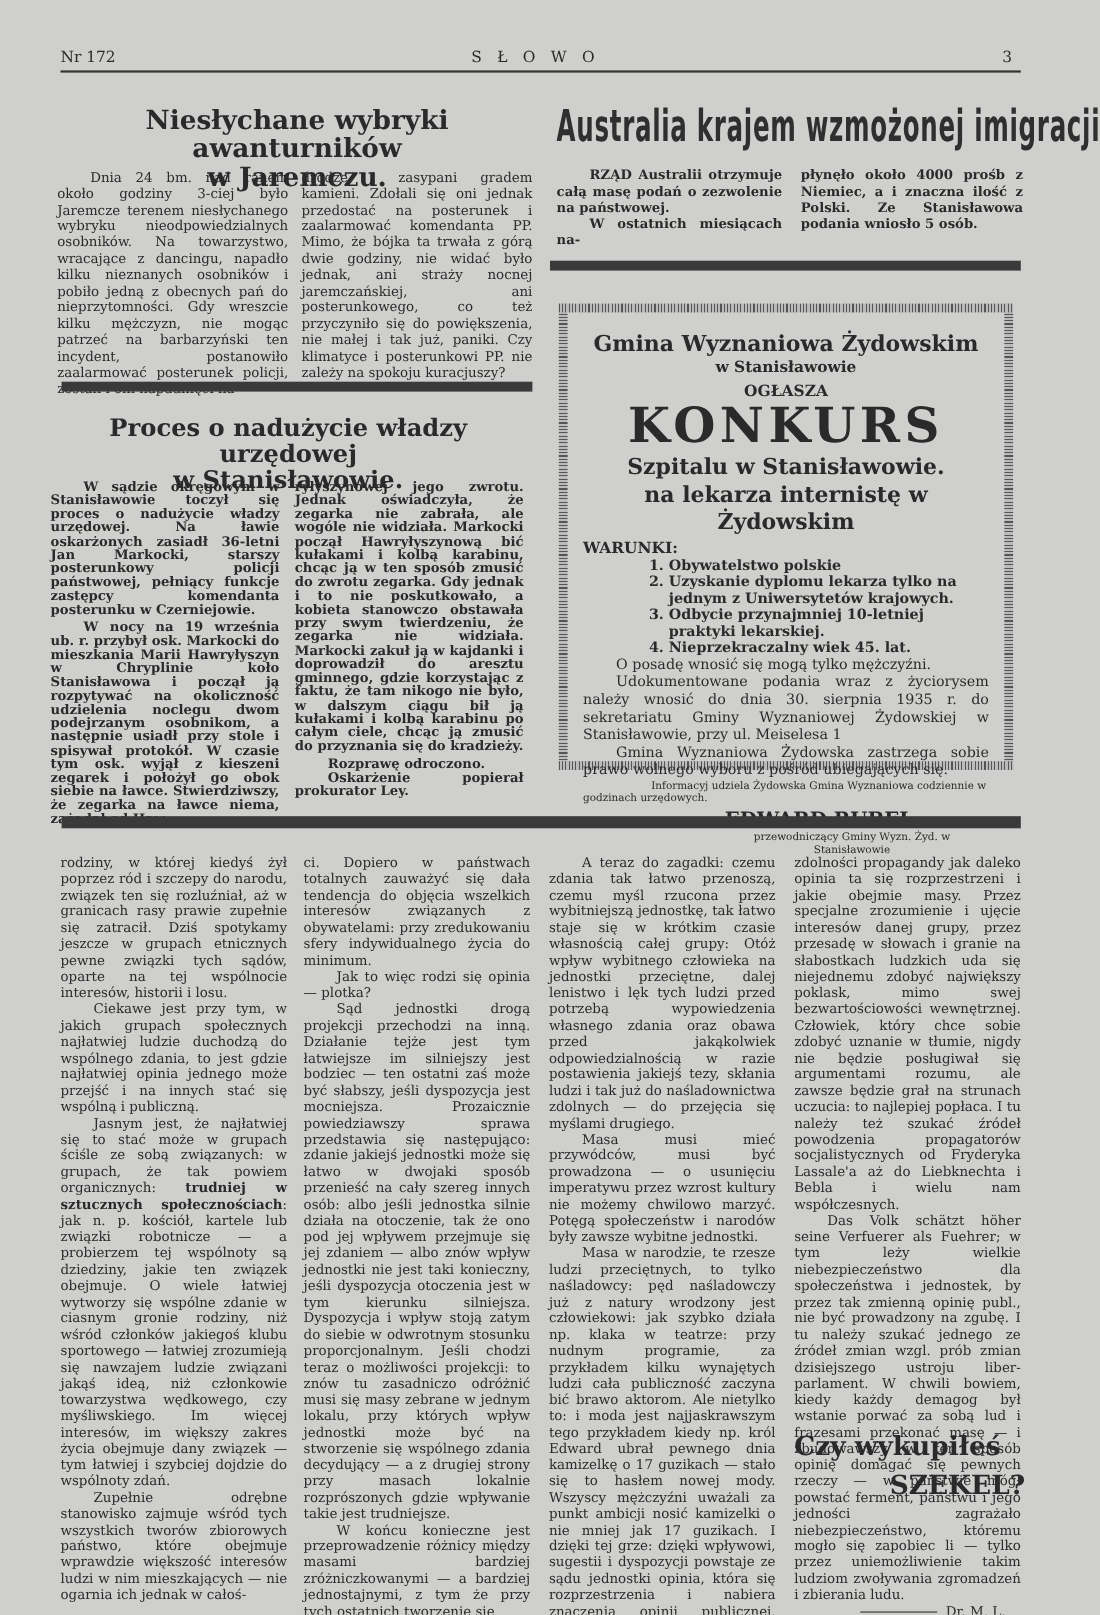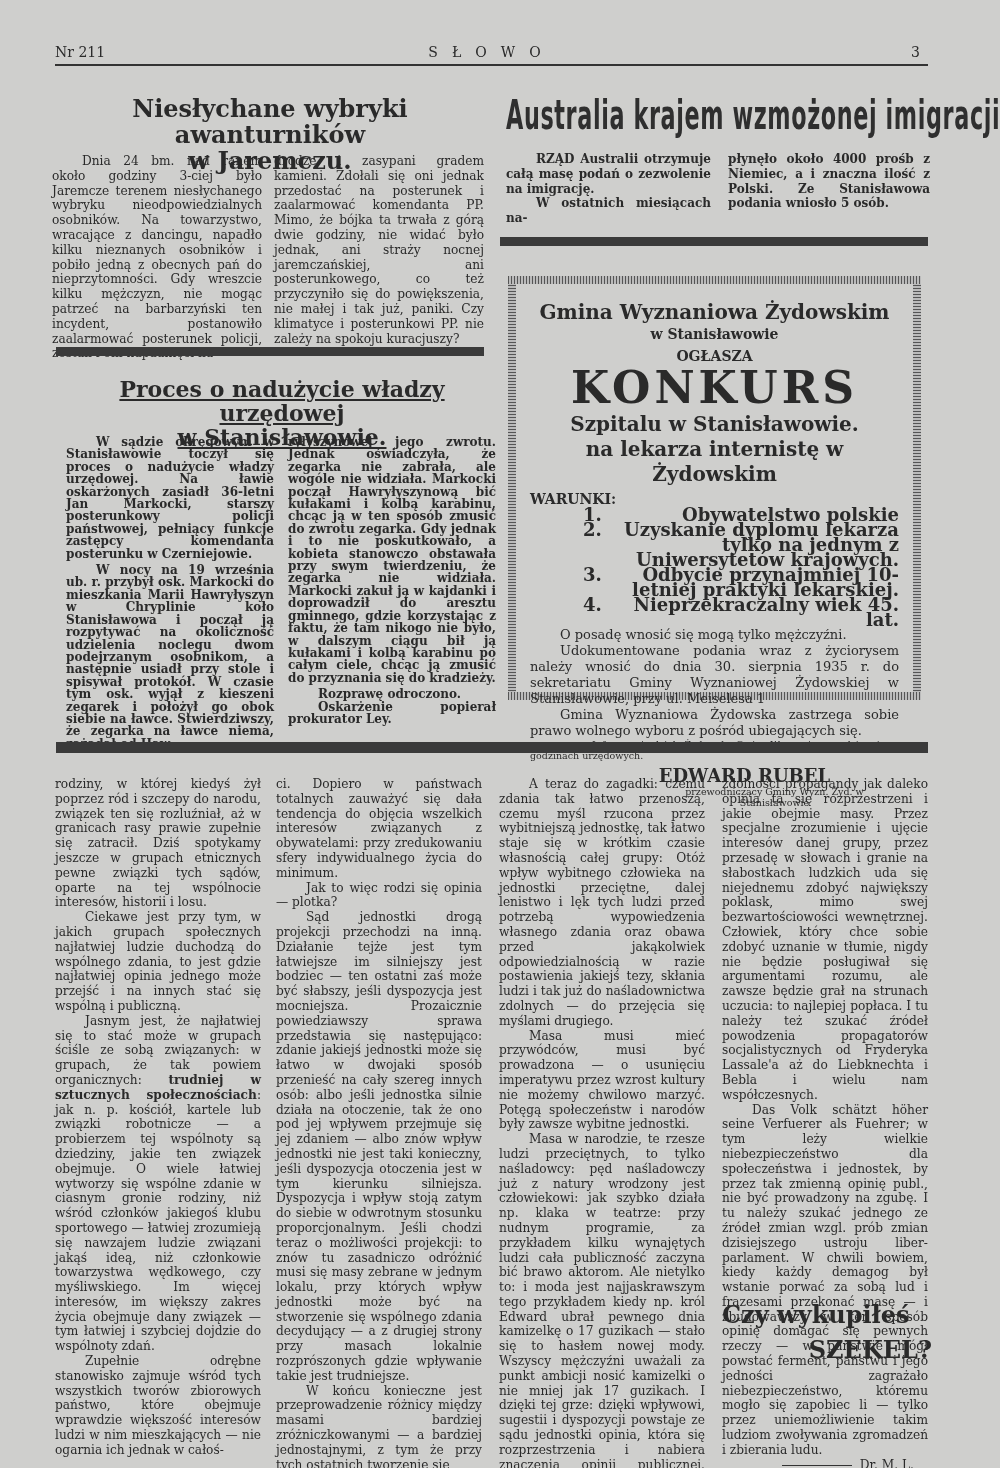--- a/index.html
+++ b/index.html
@@ -26,34 +26,34 @@
         repeating-linear-gradient(0deg,#555 0 1px,#bbb 1px 3px) right/8px 100% no-repeat,
         #cfcfcd;
       box-sizing:border-box;}
   .ad .inner{position:absolute;left:22px;right:22px;top:24px;text-align:center;}
   .ad .l1{font-size:20px;font-weight:bold;}
   .ad .l2{font-size:14px;font-weight:bold;margin-top:2px;}
   .ad .l3{font-size:14px;font-weight:bold;margin-top:6px;}
   .ad .l4{font-size:44px;font-weight:bold;letter-spacing:4px;line-height:48px;}
   .ad .l5{font-size:20px;font-weight:bold;line-height:25px;}
   .ad .war{text-align:left;font-weight:bold;font-size:14px;margin-top:4px;}
-  .ad ol{text-align:right;margin:0;padding-left:78px;font-size:18px;font-weight:bold;line-height:15px;}
+  .ad ol{text-align:left;margin:0;padding-left:78px;font-size:13px;font-weight:bold;line-height:15px;}
   .ad .body{text-align:justify;font-size:13px;line-height:16px;}
   .ad .body p{margin:0;text-indent:30px;}
   .ad .small{font-size:9.5px;text-align:left;line-height:11px;text-indent:62px;}
   .ad .sign{font-size:18px;font-weight:bold;margin-top:4px;padding-left:60px;}
   .ad .signsub{font-size:9.5px;padding-left:120px;}
   .aus{font-family:"DejaVu Sans Condensed","DejaVu Sans",sans-serif;font-weight:bold;font-size:40px;transform:scaleX(0.62);transform-origin:left top;white-space:nowrap;letter-spacing:1px;}
   .dline{width:70px;border-top:1px solid #333;display:inline-block;vertical-align:middle;}
 </style>
 </head>
 <body>
 
 <div class="abs hdr">
-  <span class="nr">Nr 211</span>
+  <span class="nr">Nr 172</span>
   <span class="title">SŁOWO</span>
   <span class="page">3</span>
 </div>
 
 <div class="abs" style="left:52px;top:96px;width:436px;">
   <div class="headline" style="font-size:24px;">
     <div>Niesłychane wybryki awanturników</div>
     <div>w Jaremczu.</div>
   </div>
   <div class="col abs" style="left:0;top:58px;width:210px;">
@@ -61,30 +61,30 @@
   </div>
   <div class="col abs" style="left:222px;top:58px;width:210px;">
     <p class="noind">drodze i zasypani gradem kamieni. Zdołali się oni jednak przedostać na posterunek i zaalarmować komendanta PP. Mimo, że bójka ta trwała z górą dwie godziny, nie widać było jednak, ani straży nocnej jaremczańskiej, ani posterunkowego, co też przyczyniło się do powiększenia, nie małej i tak już, paniki. Czy klimatyce i posterunkowi PP. nie zależy na spokoju kuracjuszy?</p>
   </div>
 </div>
 <div class="abs rule" style="left:56px;top:347px;width:428px;"></div>
 
 <div class="abs" style="left:506px;top:92px;width:424px;">
   <div class="aus" style="color:#2f2f2f;">Australia krajem wzmożonej imigracji</div>
   <div class="col abs bold" style="left:0;top:60px;width:205px;font-size:12px;">
-    <p>RZĄD Australii otrzymuje całą masę podań o zezwolenie na imigrację.</p>
+    <p>RZĄD Australii otrzymuje całą masę podań o zezwolenie na państwowej.</p>
     <p>W ostatnich miesiącach na-</p>
   </div>
   <div class="col abs bold" style="left:222px;top:60px;width:202px;font-size:12px;">
     <p class="noind">płynęło około 4000 prośb z Niemiec, a i znaczna ilość z Polski. Ze Stanisławowa podania wniosło 5 osób.</p>
   </div>
 </div>
 <div class="abs rule" style="left:500px;top:237px;width:428px;"></div>
 
-<div class="abs" style="left:64px;top:378px;width:436px;text-decoration:underline;">
+<div class="abs" style="left:44px;top:378px;width:436px;">
   <div class="headline" style="font-size:22px;">
     <div>Proces o nadużycie władzy urzędowej</div>
     <div>w Stanisławowie.</div>
   </div>
   <div class="col abs bold" style="left:2px;top:58px;width:208px;font-size:12px;line-height:12.4px;">
     <p>W sądzie okręgowym w Stanisławowie toczył się proces o nadużycie władzy urzędowej. Na ławie oskarżonych zasiadł 36-letni Jan Markocki, starszy posterunkowy policji państwowej, pełniący funkcje zastępcy komendanta posterunku w Czerniejowie.</p>
     <p style="margin-top:4px">W nocy na 19 września ub. r. przybył osk. Markocki do mieszkania Marii Hawryłyszyn w Chryplinie koło Stanisławowa i począł ją rozpytywać na okoliczność udzielenia noclegu dwom podejrzanym osobnikom, a następnie usiadł przy stole i spisywał protokół. W czasie tym osk. wyjął z kieszeni zegarek i położył go obok siebie na ławce. Stwierdziwszy, że zegarka na ławce niema, zażądał od Haw-</p>
   </div>
   <div class="col abs bold" style="left:224px;top:58px;width:208px;font-size:12px;line-height:12.4px;">
     <p class="noind">ryłyszynowej jego zwrotu. Jednak oświadczyła, że zegarka nie zabrała, ale wogóle nie widziała. Markocki począł Hawryłyszynową bić kułakami i kolbą karabinu, chcąc ją w ten sposób zmusić do zwrotu zegarka. Gdy jednak i to nie poskutkowało, a kobieta stanowczo obstawała przy swym twierdzeniu, że zegarka nie widziała. Markocki zakuł ją w kajdanki i doprowadził do aresztu gminnego, gdzie korzystając z faktu, że tam nikogo nie było, w dalszym ciągu bił ją kułakami i kolbą karabinu po całym ciele, chcąc ją zmusić do przyznania się do kradzieży.</p>

